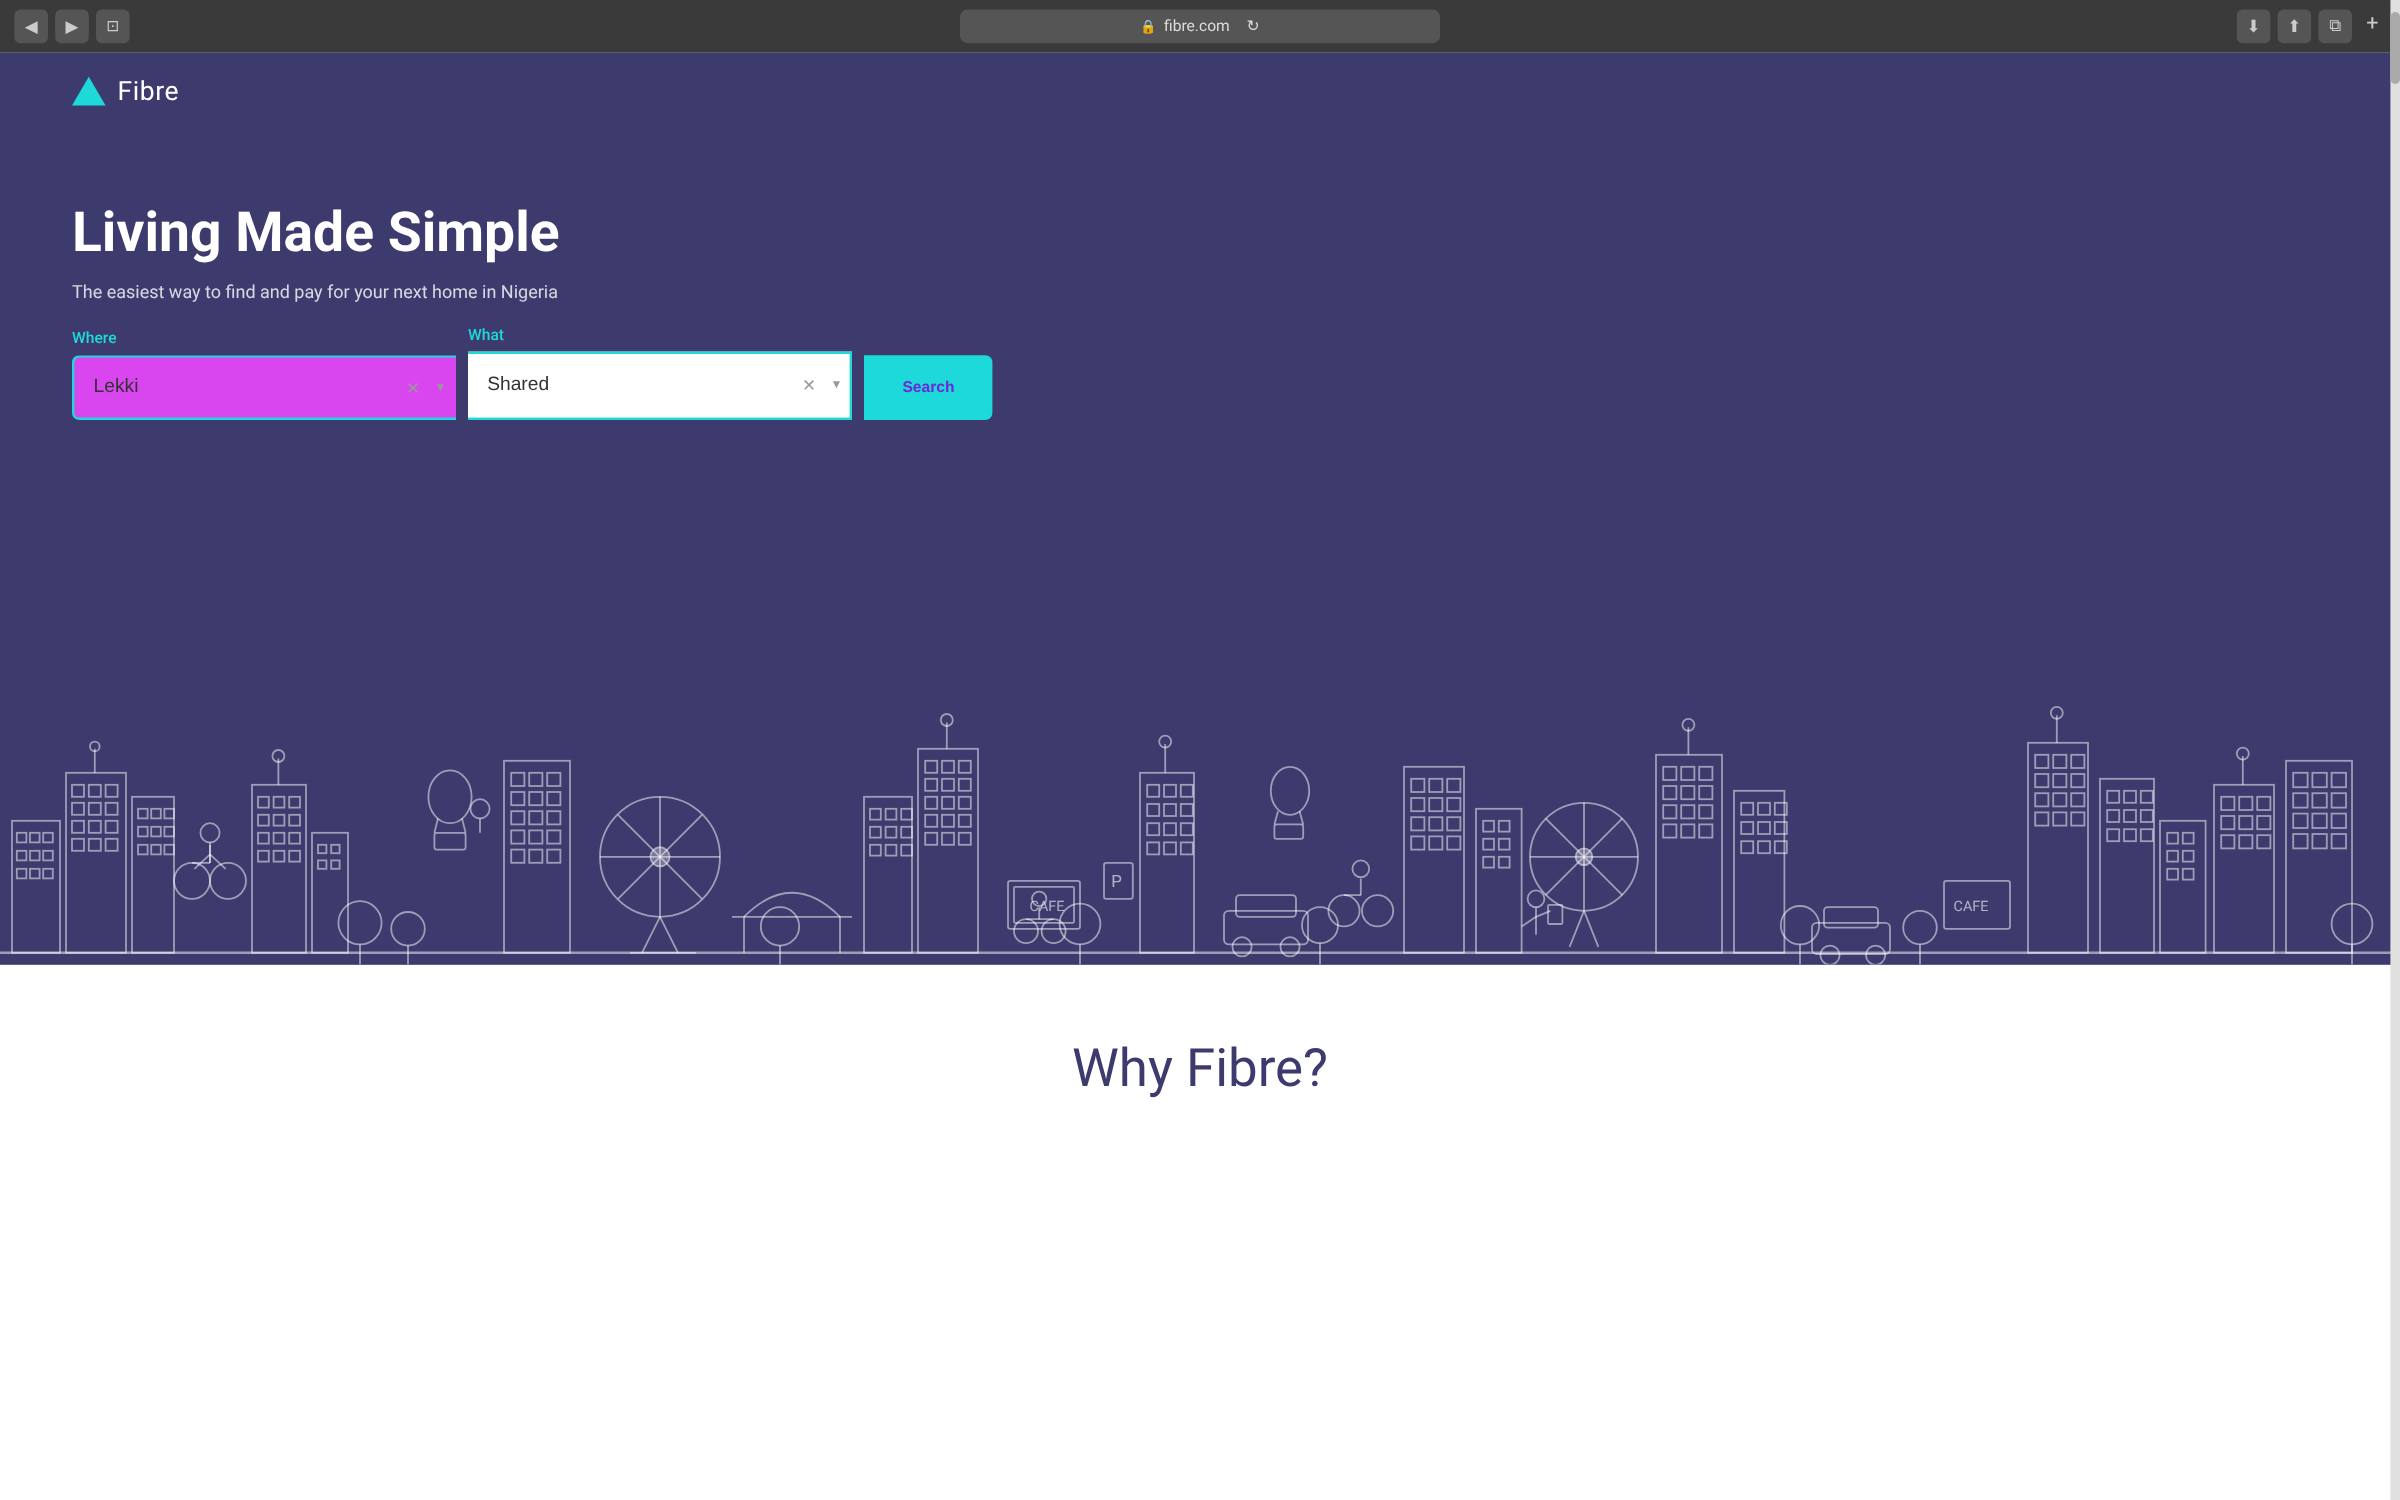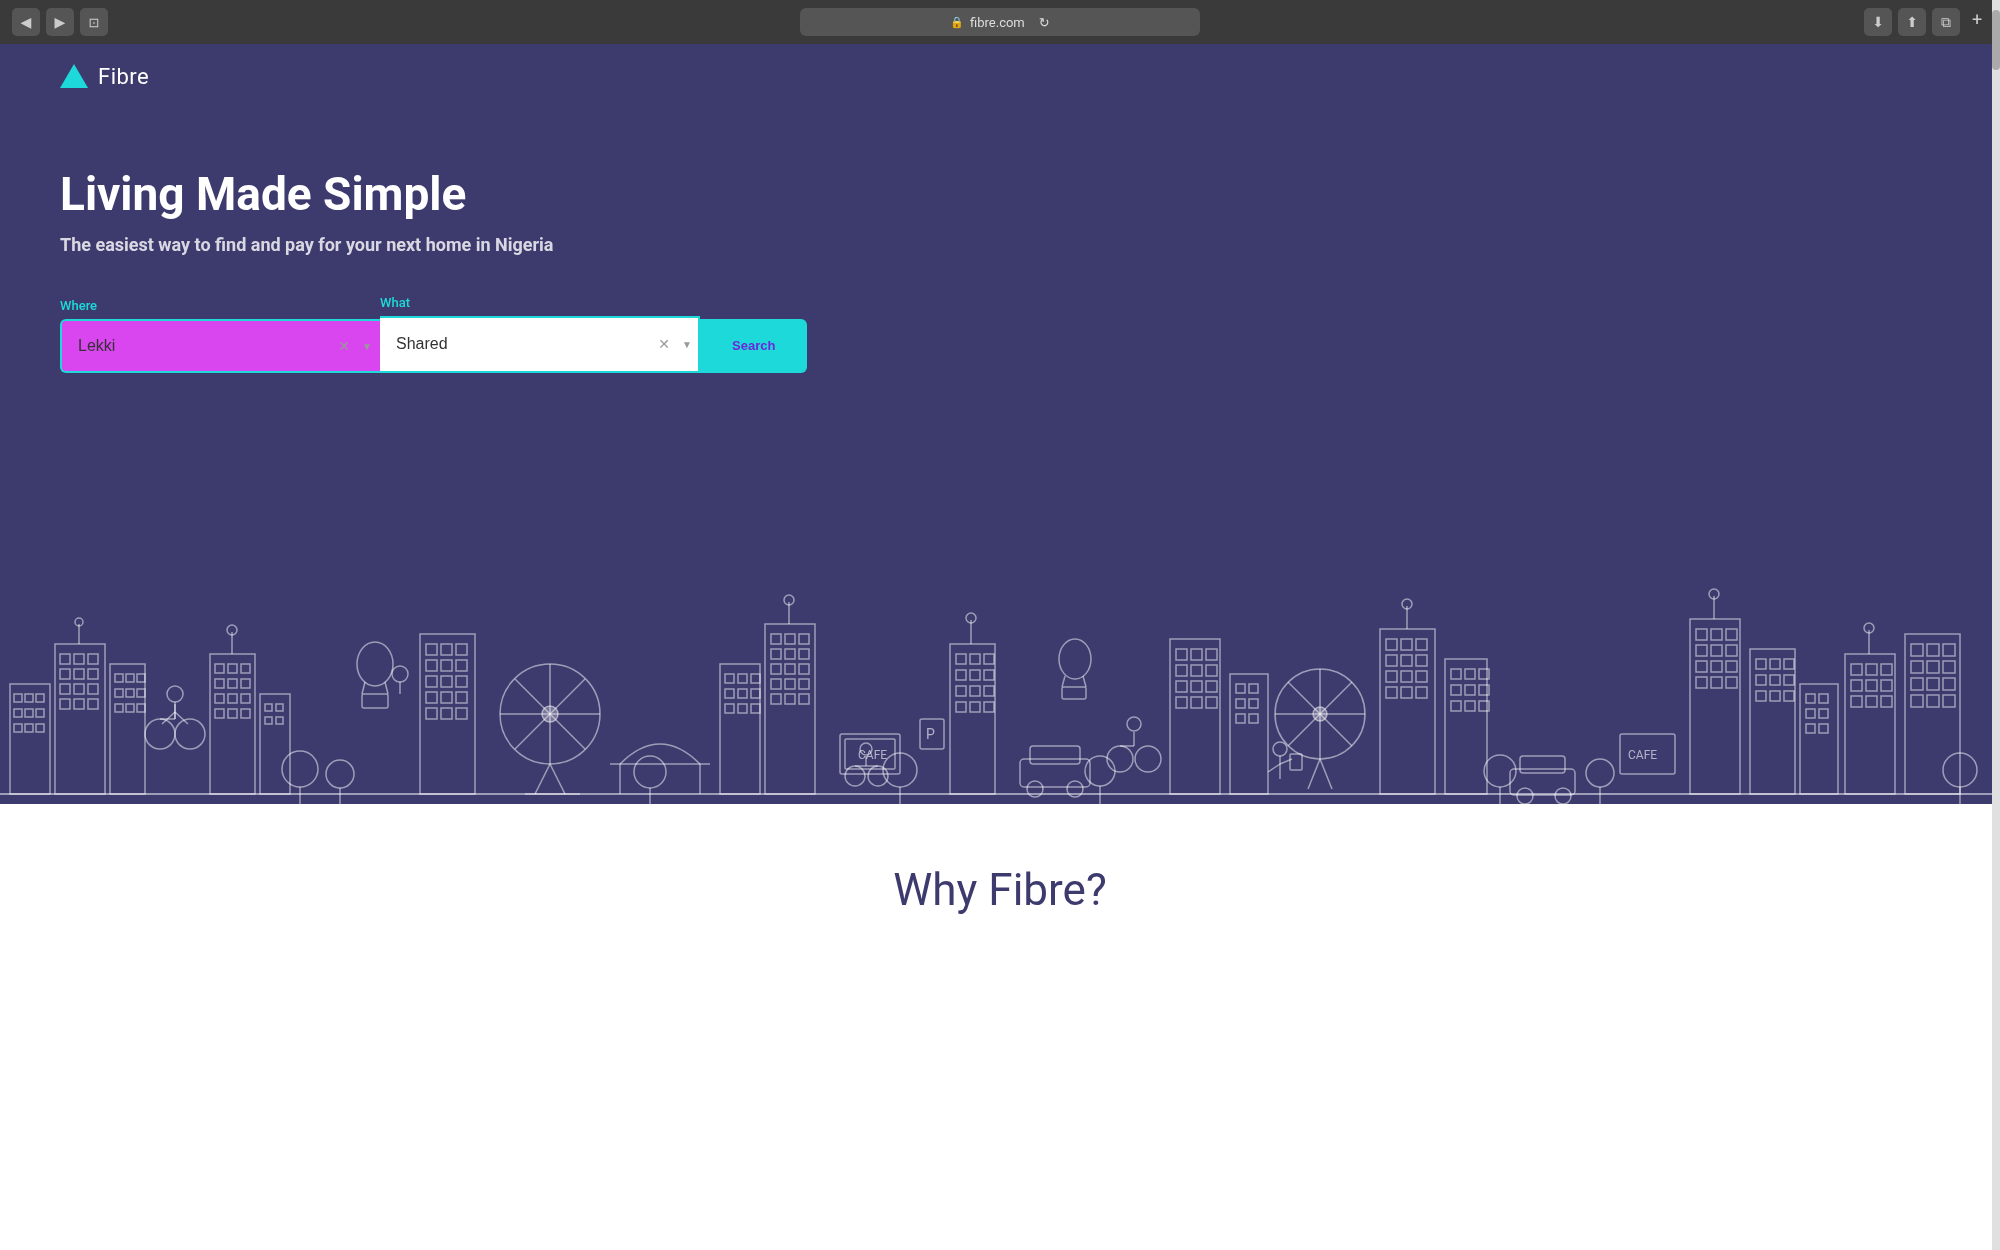--- a/index.html
+++ b/index.html
@@ -145,30 +145,30 @@
     }
     .hero-title {
       color: #fff;
       font-size: 46px;
       font-weight: 700;
       margin-bottom: 14px;
       line-height: 1.1;
     }
     .hero-subtitle {
       color: rgba(255,255,255,0.8);
-      font-size: 18px;
-      margin-bottom: 40px;
-      font-weight: 700;
+      font-size: 15px;
+      margin-bottom: 20px;
+      font-weight: 400;
     }
 
     
     .search-form {
       display: flex;
       align-items: flex-end;
-      gap: 0;
+      gap: 10px;
     }
     .search-field {
       display: flex;
       flex-direction: column;
       gap: 6px;
     }
     .field-label {
       color: #1dd9d9;
       font-size: 13px;
       font-weight: 500;

